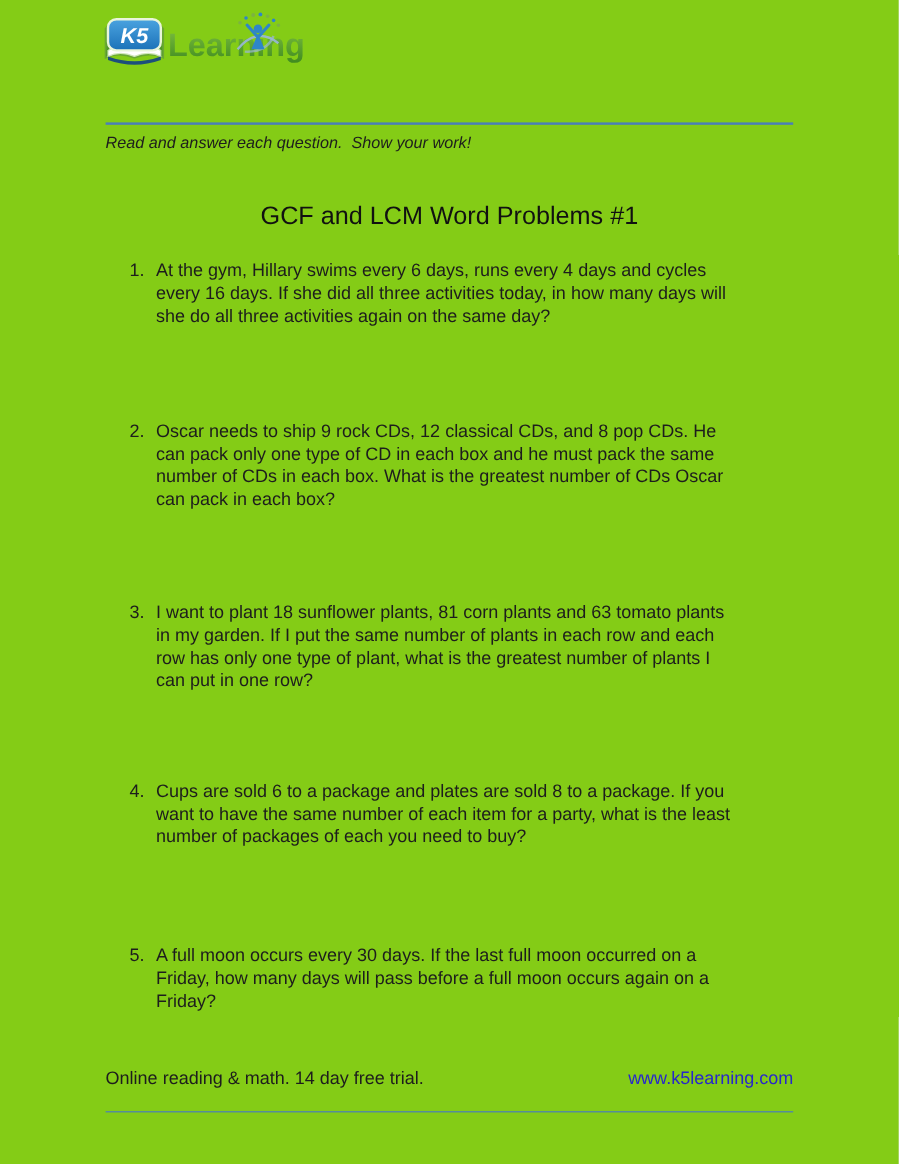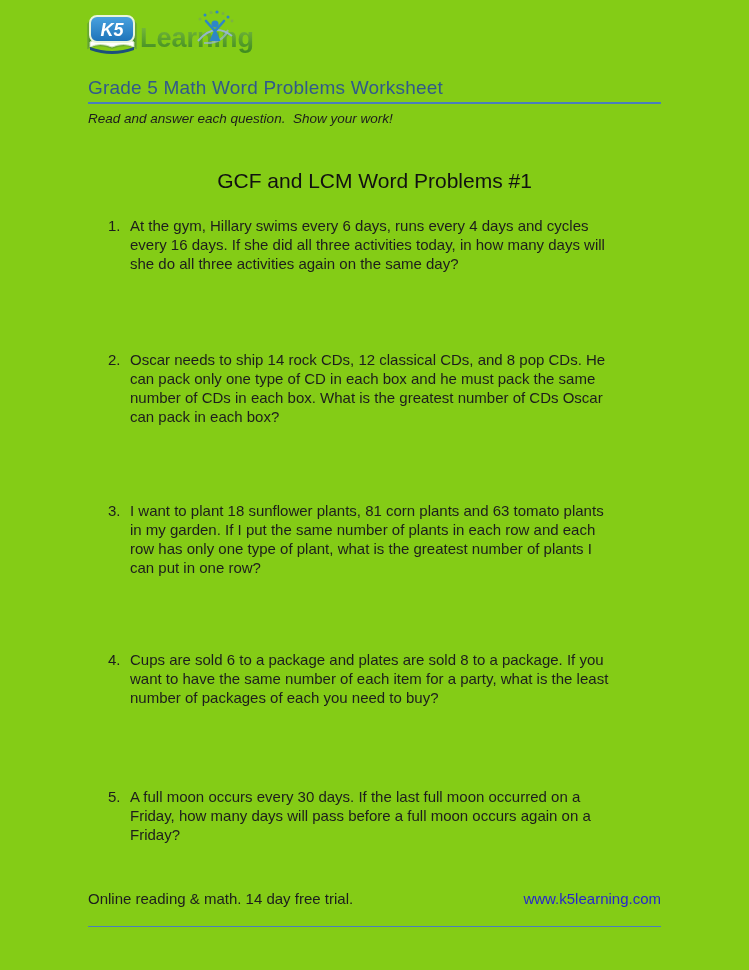--- a/index.html
+++ b/index.html
@@ -157,35 +157,34 @@
         <circle cx="119" cy="5" r="1.5" fill="#2e86c8"></circle>
         <circle cx="125" cy="2.5" r="1.6" fill="#7cb342"></circle>
         <circle cx="131" cy="2" r="1.6" fill="#2e86c8"></circle>
         <circle cx="137" cy="3.5" r="1.5" fill="#7cb342"></circle>
         <circle cx="142" cy="7" r="1.5" fill="#2e86c8"></circle>
         <circle cx="146" cy="11" r="1.4" fill="#7cb342"></circle>
       </g>
     </svg>
   </div>
 
-  <div class="doc-title">Grade 5 Math Word Problems Worksheet</div>
   <div class="header-rule"></div>
   <div class="instruction">Read and answer each question.  Show your work!</div>
 
   <div class="ws-title">GCF and LCM Word Problems #1</div>
 
   <div class="problem p1">
     <span class="problem-number">1.</span>
     <span class="problem-text">At the gym, Hillary swims every 6 days, runs every 4 days and cycles
 every 16 days. If she did all three activities today, in how many days will
 she do all three activities again on the same day?</span>
   </div>
   <div class="problem p2">
     <span class="problem-number">2.</span>
-    <span class="problem-text">Oscar needs to ship 14 rock CDs, 12 classical CDs, and 8 pop CDs. He
+    <span class="problem-text">Oscar needs to ship 9 rock CDs, 12 classical CDs, and 8 pop CDs. He
 can pack only one type of CD in each box and he must pack the same
 number of CDs in each box. What is the greatest number of CDs Oscar
 can pack in each box?</span>
   </div>
   <div class="problem p3">
     <span class="problem-number">3.</span>
     <span class="problem-text">I want to plant 18 sunflower plants, 81 corn plants and 63 tomato plants
 in my garden. If I put the same number of plants in each row and each
 row has only one type of plant, what is the greatest number of plants I
 can put in one row?</span>

